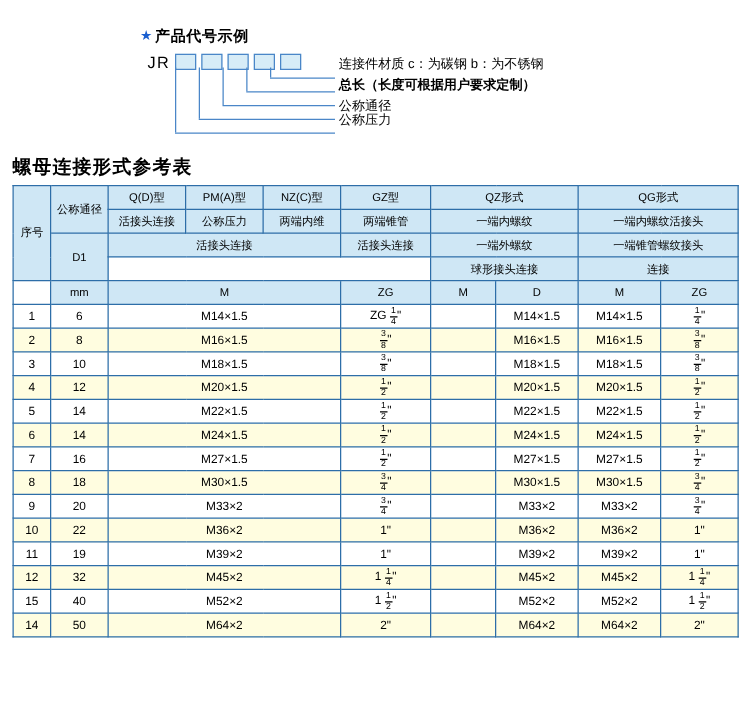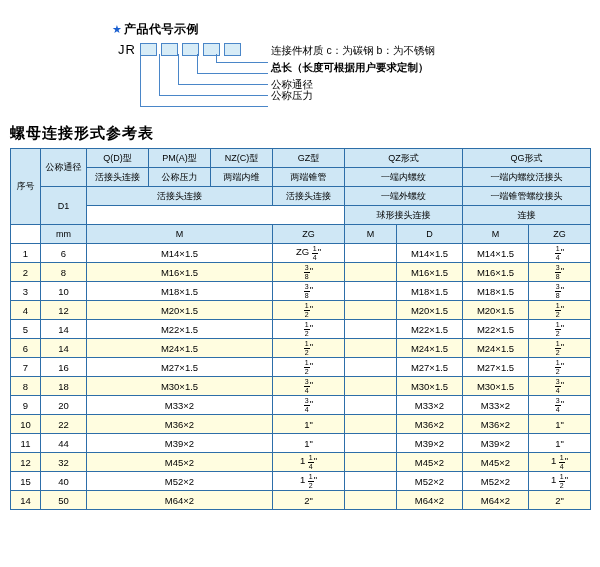--- a/index.html
+++ b/index.html
@@ -267,21 +267,21 @@
         <td class="mono">22</td>
         <td colspan="3" class="mono">M36×2</td>
         <td class="mono">1"</td>
         <td class="mono"></td>
         <td class="mono">M36×2</td>
         <td class="mono">M36×2</td>
         <td class="mono">1"</td>
       </tr>
       <tr class="rowA">
         <td class="mono">11</td>
-        <td class="mono">44</td>
+        <td class="mono">19</td>
         <td colspan="3" class="mono">M39×2</td>
         <td class="mono">1"</td>
         <td class="mono"></td>
         <td class="mono">M39×2</td>
         <td class="mono">M39×2</td>
         <td class="mono">1"</td>
       </tr>
       <tr class="rowB">
         <td class="mono">12</td>
         <td class="mono">32</td>

